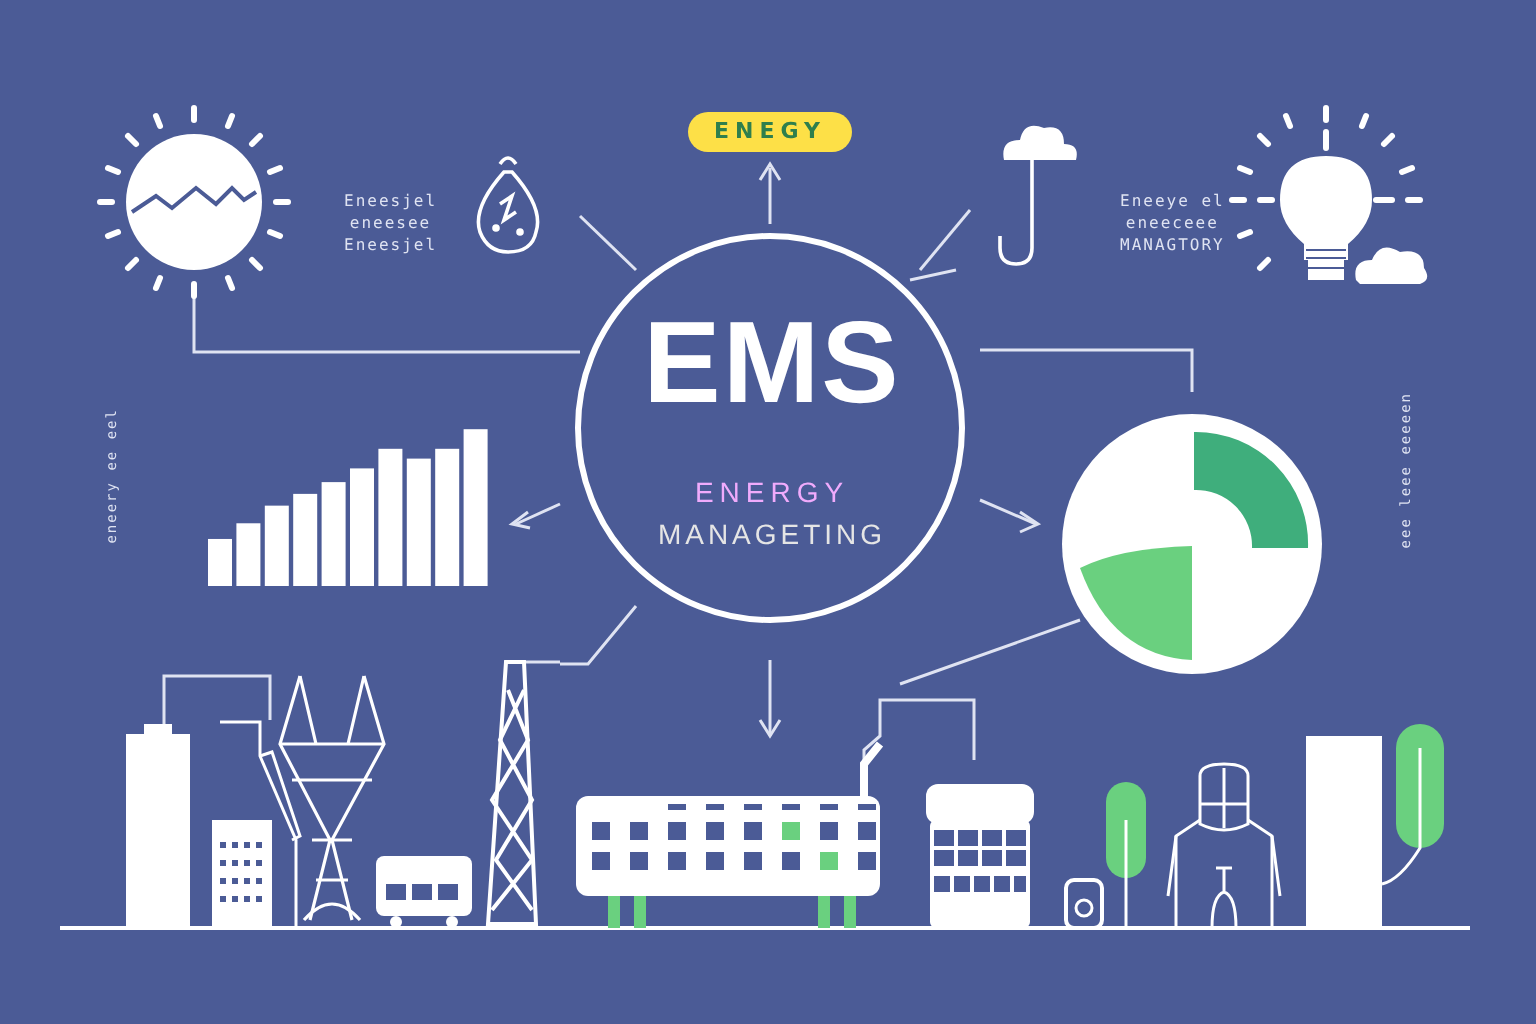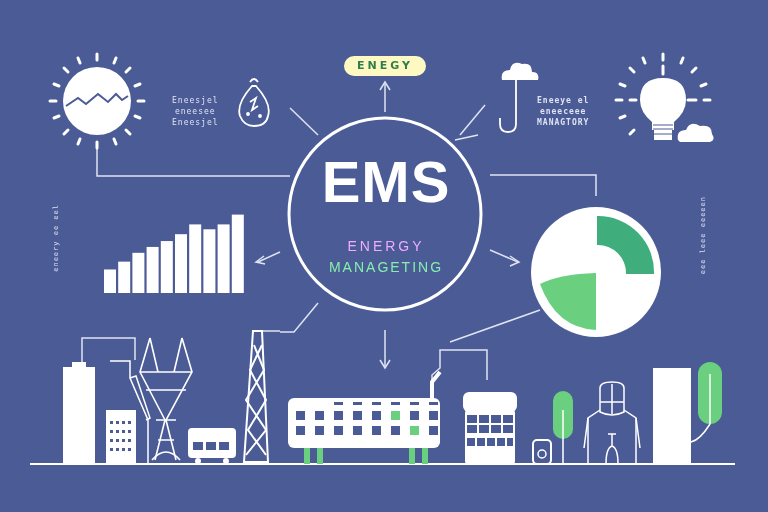--- a/index.html
+++ b/index.html
@@ -1,21 +1,21 @@
 <!DOCTYPE html>
 <html><head>
 <meta charset="utf-8">
 <style>
   html,body{margin:0;padding:0;}
   body{width:768px;height:512px;background:#4b5b96;overflow:hidden;position:relative;font-family:"DejaVu Sans",sans-serif;}
   svg.canvas{position:absolute;left:0;top:0;}
-  .pill{position:absolute;left:344px;top:56px;width:82px;height:20px;border-radius:10px;background:#fef9c3;color:#2f7f4d;font-size:11px;font-weight:bold;letter-spacing:3px;text-align:center;line-height:20px;}
+  .pill{position:absolute;left:344px;top:56px;width:82px;height:20px;border-radius:10px;background:#fde047;color:#2f7f4d;font-size:11px;font-weight:bold;letter-spacing:3px;text-align:center;line-height:20px;}
   .ems-title{position:absolute;left:288px;top:152px;width:196px;text-align:center;color:#fff;font-family:"Liberation Sans",sans-serif;font-weight:bold;font-size:58px;letter-spacing:1px;line-height:60px;}
   .ems-sub1{position:absolute;left:288px;top:238px;width:196px;text-align:center;color:#f0abfc;font-family:"Liberation Sans",sans-serif;font-size:14px;letter-spacing:3px;}
-  .ems-sub2{position:absolute;left:288px;top:259px;width:196px;text-align:center;color:#86efac;font-family:"Liberation Sans",sans-serif;font-size:14px;letter-spacing:2px;}
+  .ems-sub2{position:absolute;left:288px;top:259px;width:196px;text-align:center;color:#e5e5e5;font-family:"Liberation Sans",sans-serif;font-size:14px;letter-spacing:2px;}
   .caption{position:absolute;color:#dfe3f2;font-family:"DejaVu Sans Mono",monospace;font-size:8px;line-height:11px;letter-spacing:1px;text-align:center;}
   .vcaption{position:absolute;color:#dfe3f2;font-family:"DejaVu Sans Mono",monospace;font-size:7px;letter-spacing:1px;writing-mode:vertical-rl;transform:rotate(180deg);}
 </style>
 </head>
 <body>
 
 <svg class="canvas" width="768" height="512" viewBox="0 0 768 512">
 
   <g stroke="#dfe3f2" stroke-width="1.5" fill="none">
     <path d="M97 148 V176 H290"></path>
@@ -248,19 +248,19 @@
 
 <div class="ems-title">EMS</div>
 <div class="ems-sub1">ENERGY</div>
 <div class="ems-sub2">MANAGETING</div>
 
 <div class="caption" style="left:172px;top:95px;">
   <div>Eneesjel</div>
   <div>eneesee</div>
   <div>Eneesjel</div>
 </div>
-<div class="caption" style="left:537px;top:95px;font-weight:bold;">
+<div class="caption" style="left:560px;top:95px;">
   <div>Eneeye el</div>
   <div>eneeceee</div>
   <div>MANAGTORY</div>
 </div>
 <div class="vcaption" style="left:52px;top:204px;">eneery ee eel</div>
 <div class="vcaption" style="left:699px;top:196px;">eee leee eeeeen</div>
 
 </body></html>

